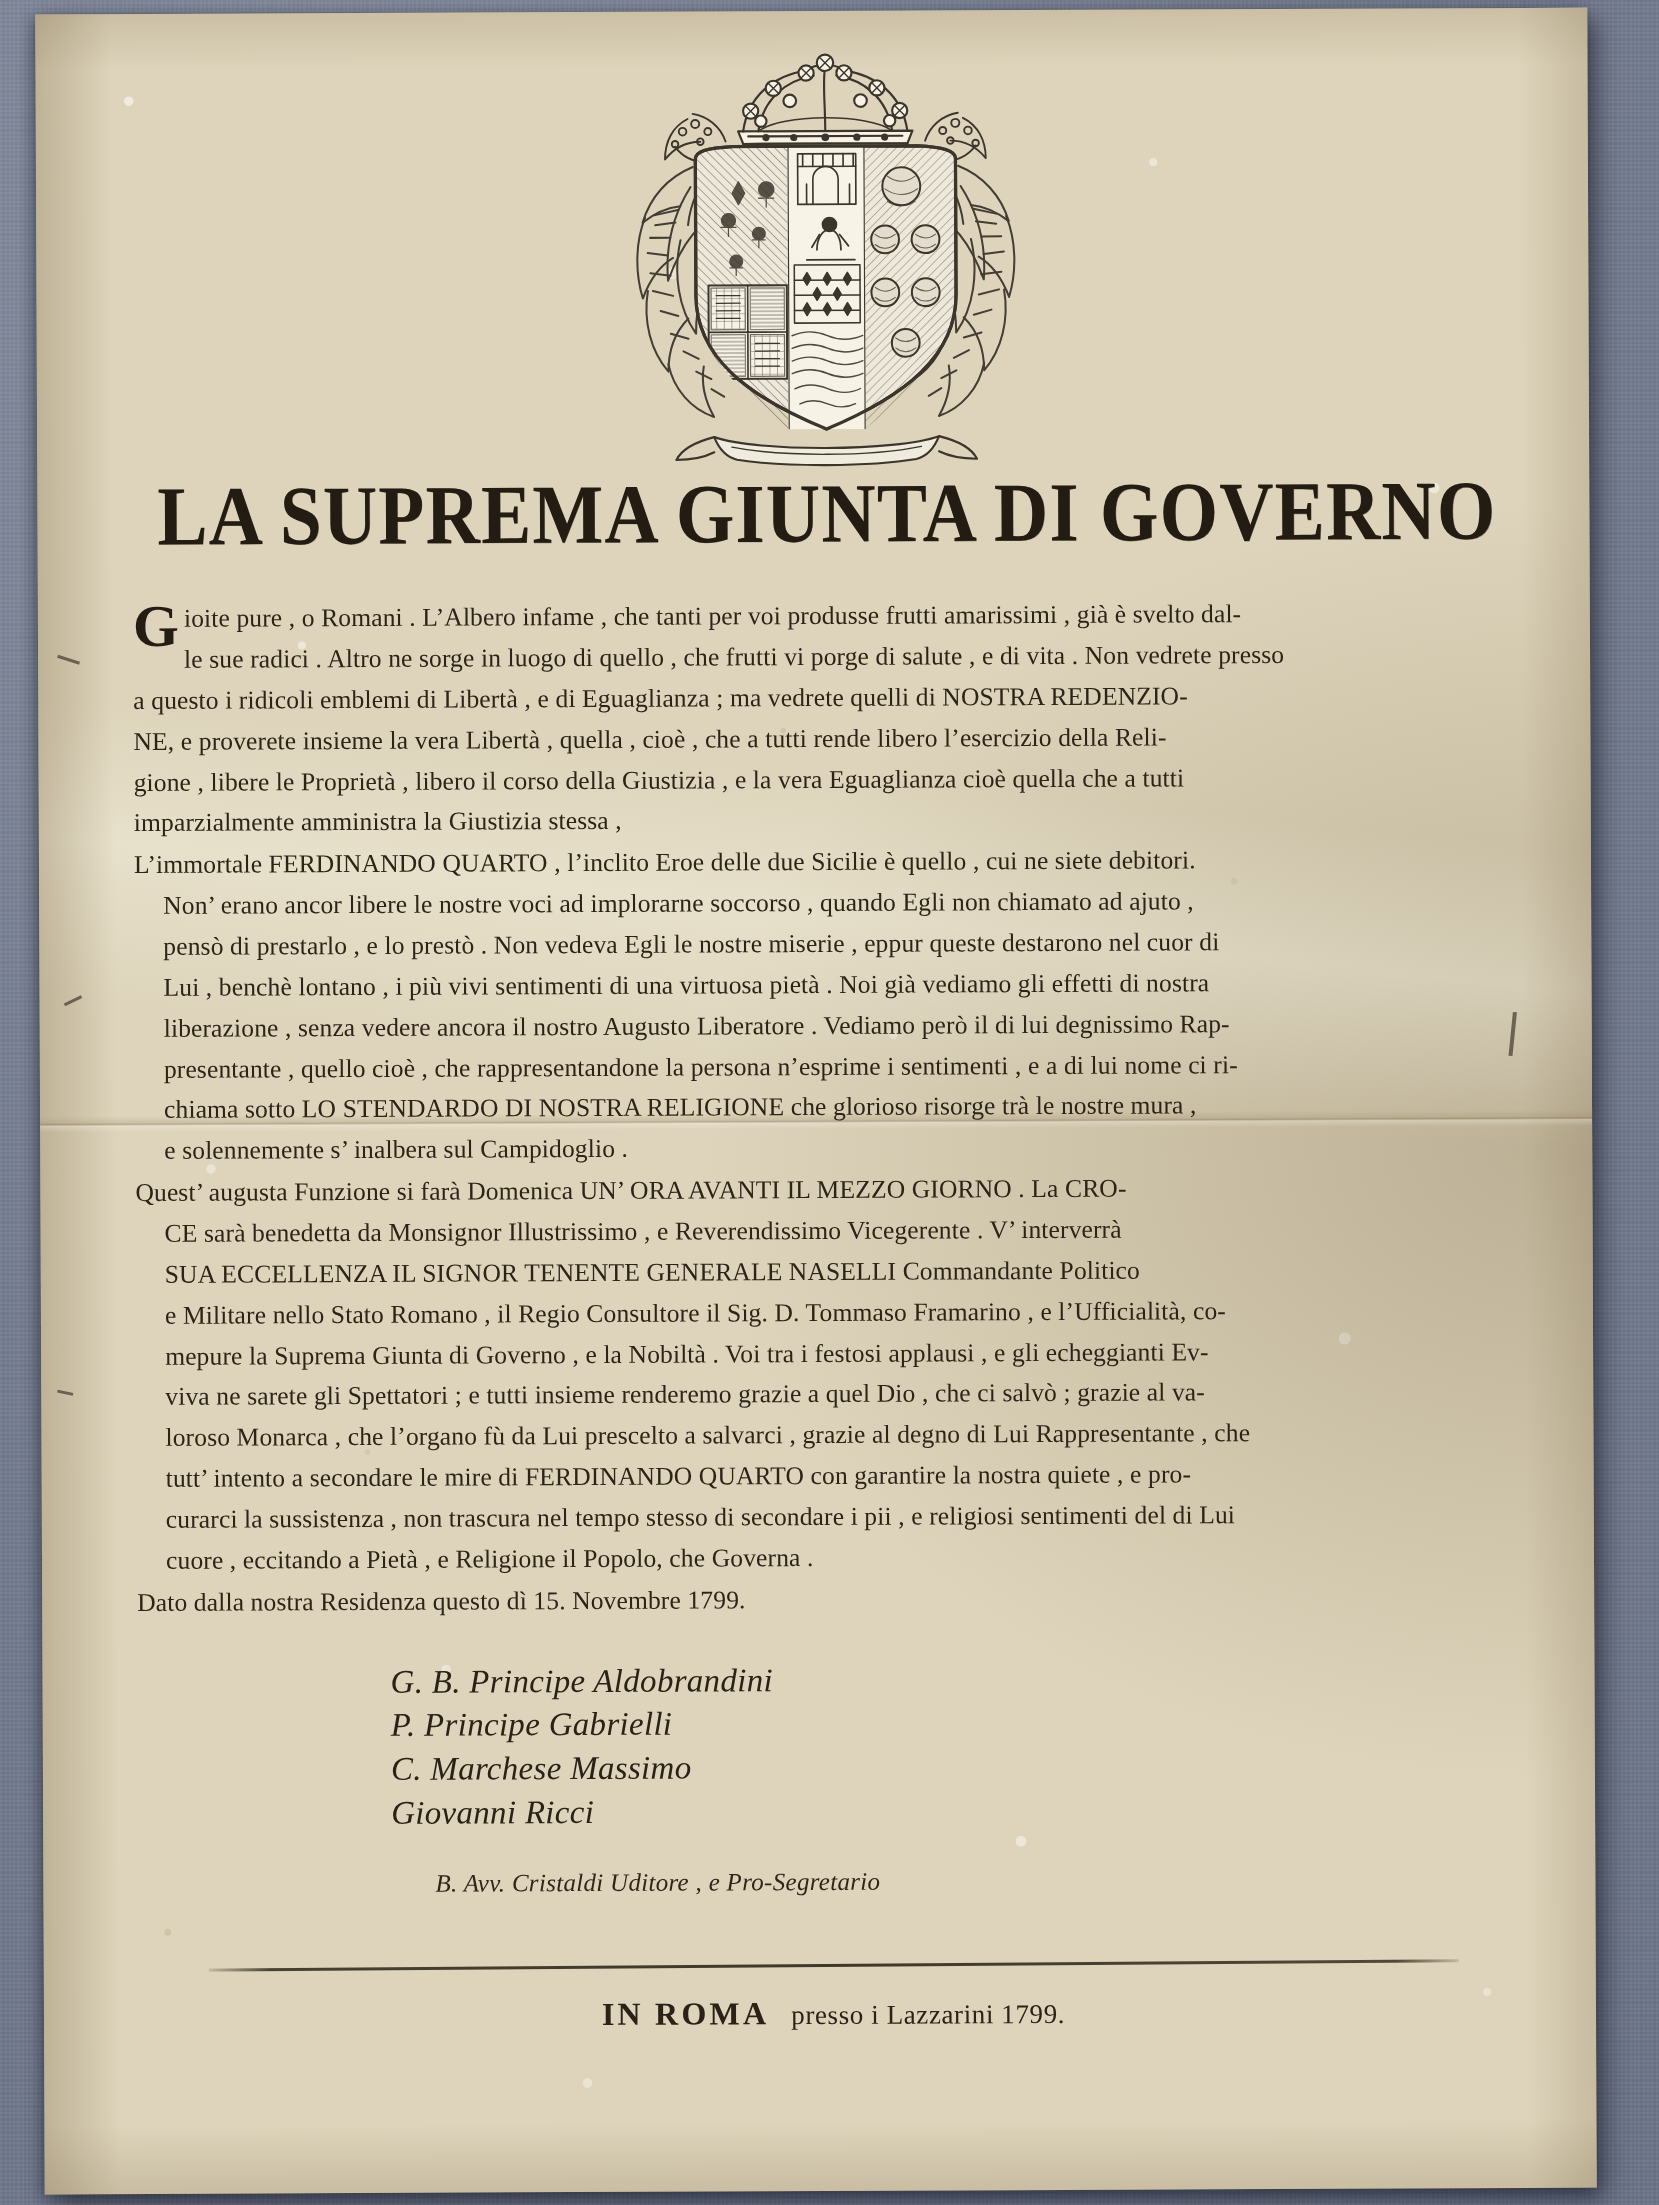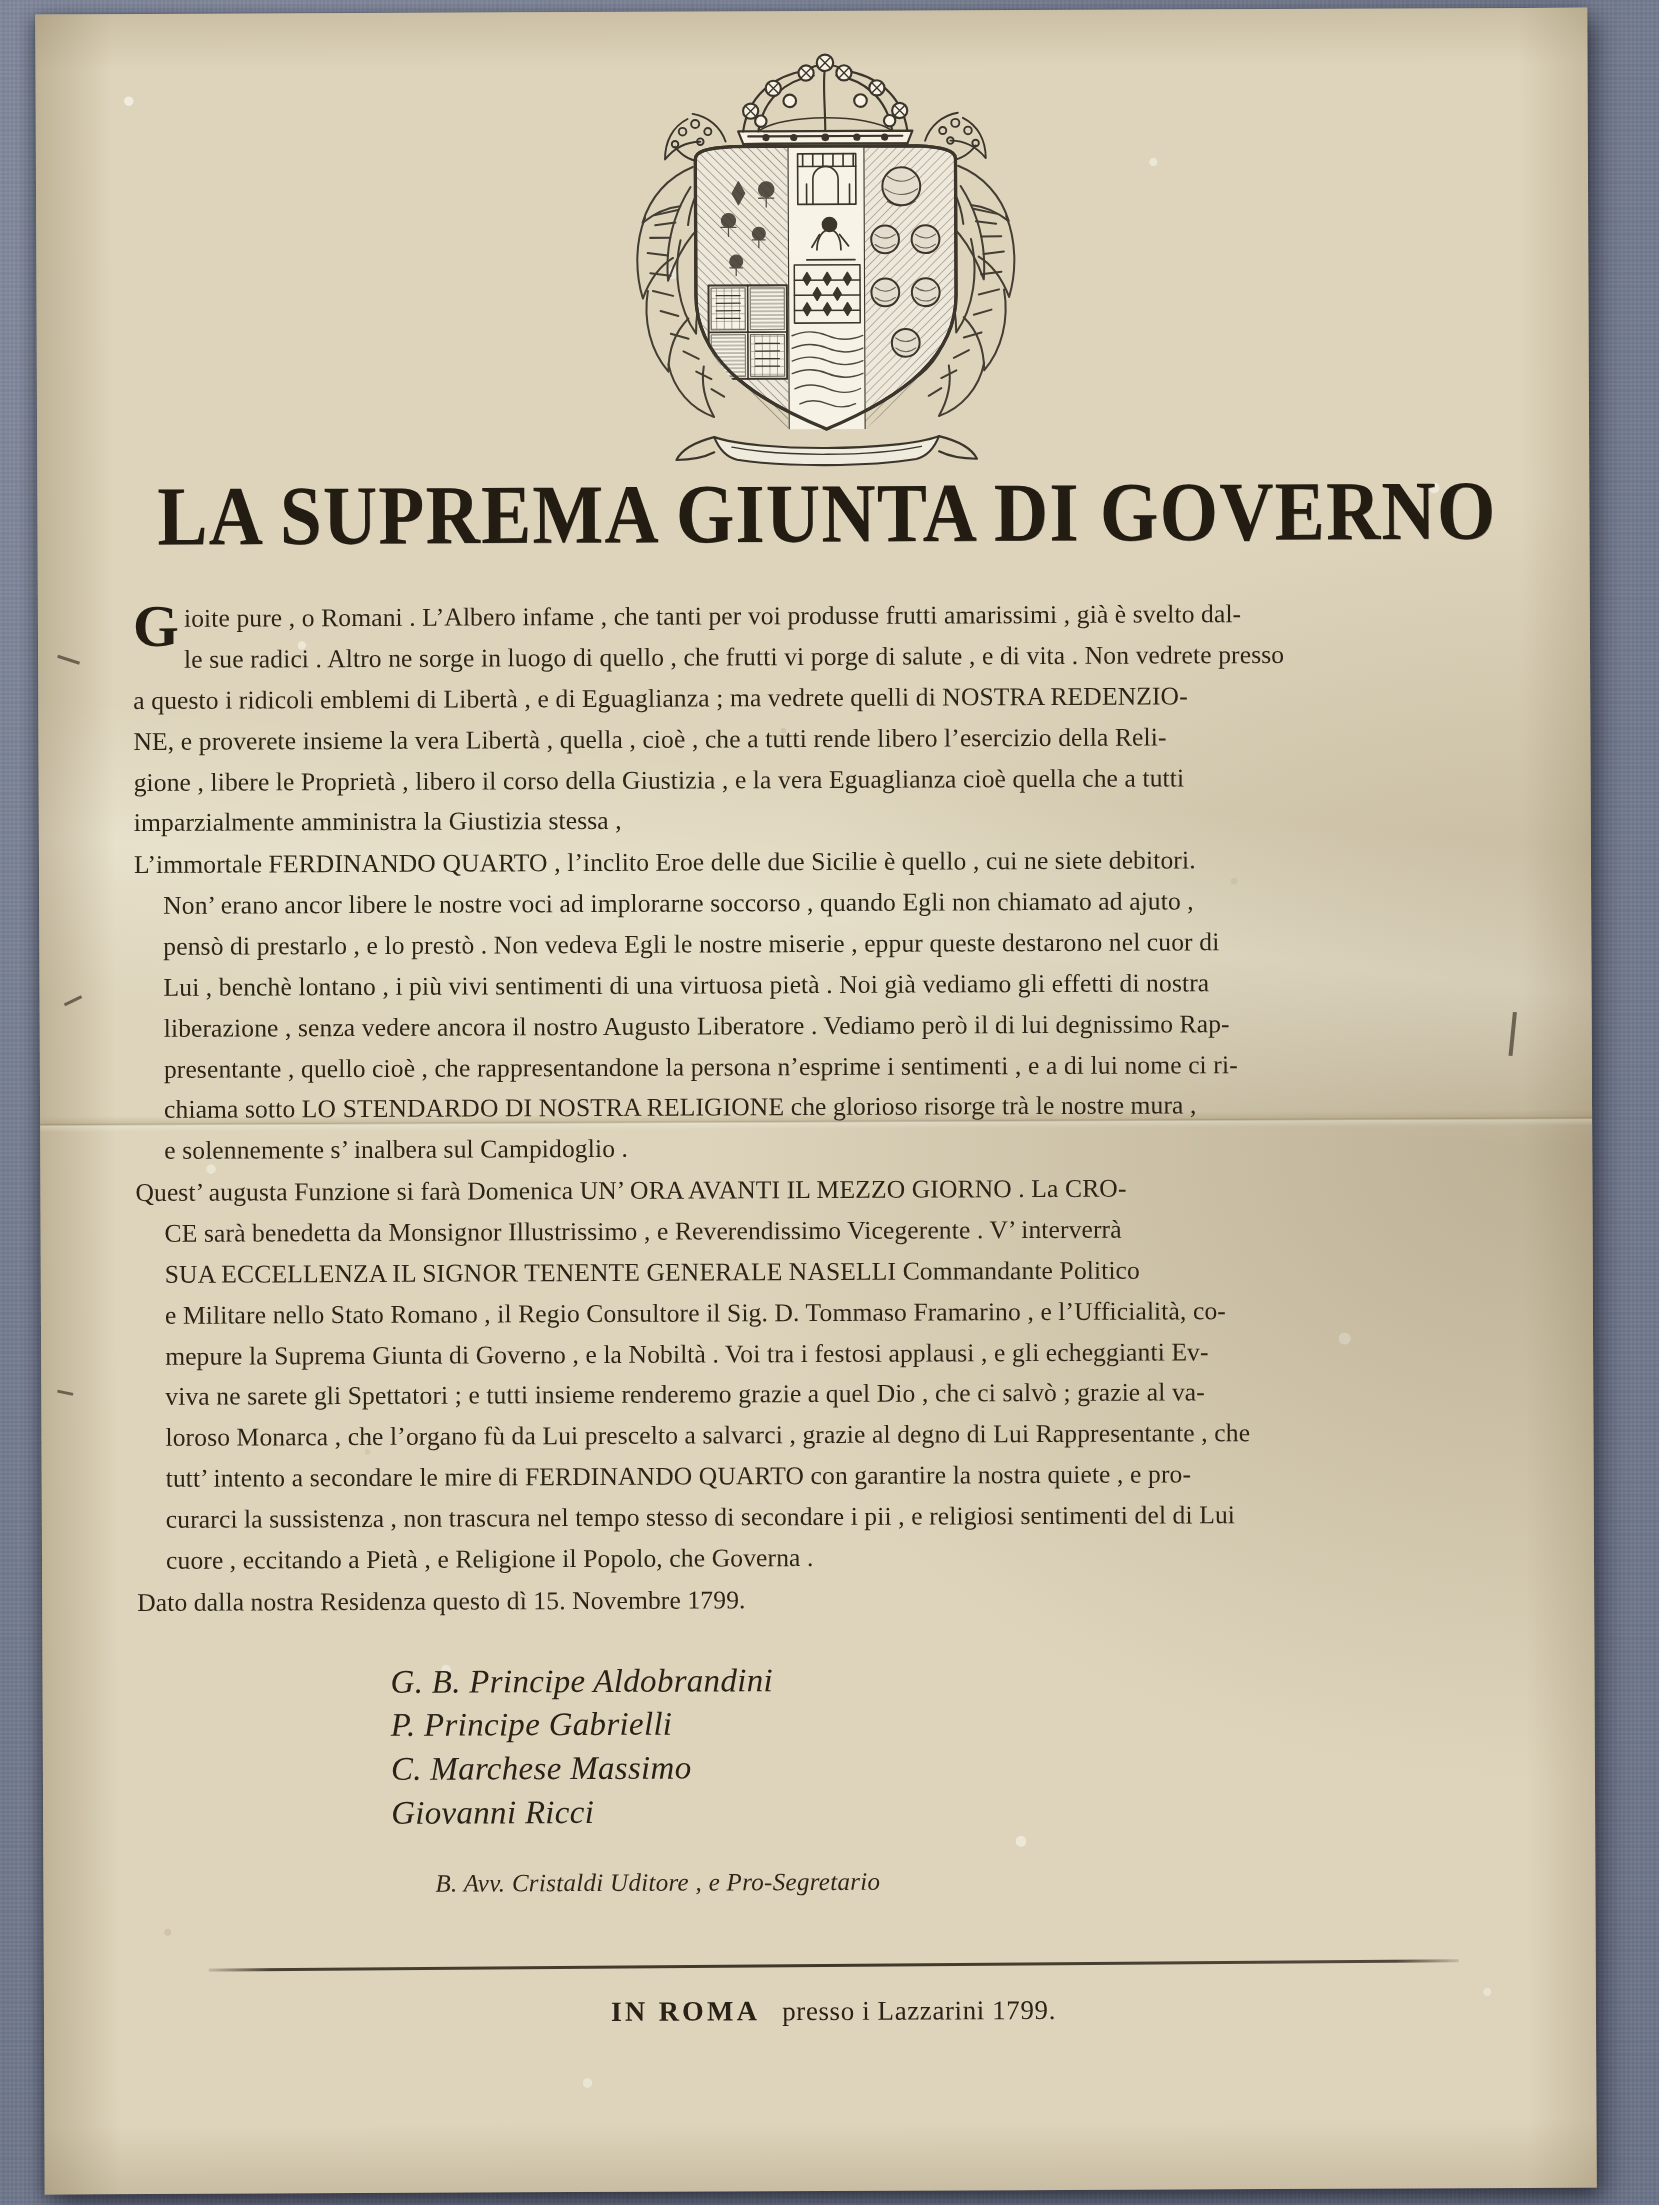--- a/index.html
+++ b/index.html
@@ -167,21 +167,21 @@
     background:linear-gradient(90deg,
        rgba(45,38,26,.15) 0%, rgba(45,38,26,.85) 5%,
        rgba(45,38,26,.9) 50%, rgba(45,38,26,.8) 95%, rgba(45,38,26,.15) 100%);
     transform:rotate(-0.18deg);
     filter:blur(0.3px);
   }
   .imprint{
     margin-top:28px;text-align:center;
     font-size:27px;letter-spacing:0.6px;color:#2a2217;
   }
-  .imprint .city{font-weight:700;letter-spacing:3.2px;font-size:28px;}
+  .imprint .city{font-weight:700;letter-spacing:3.2px;font-size:32px;}
   .imprint .rest{font-style:normal;}
 </style>
 </head>
 <body>
 
 <div id="backing"></div>
 
 <div id="sheet">
   <div class="grain"></div>
   <div class="aging"></div>

